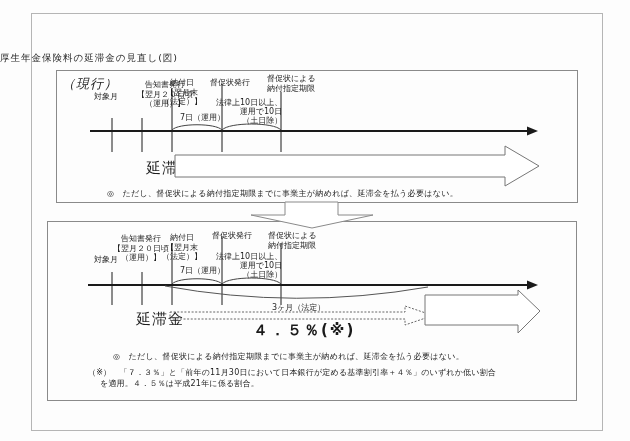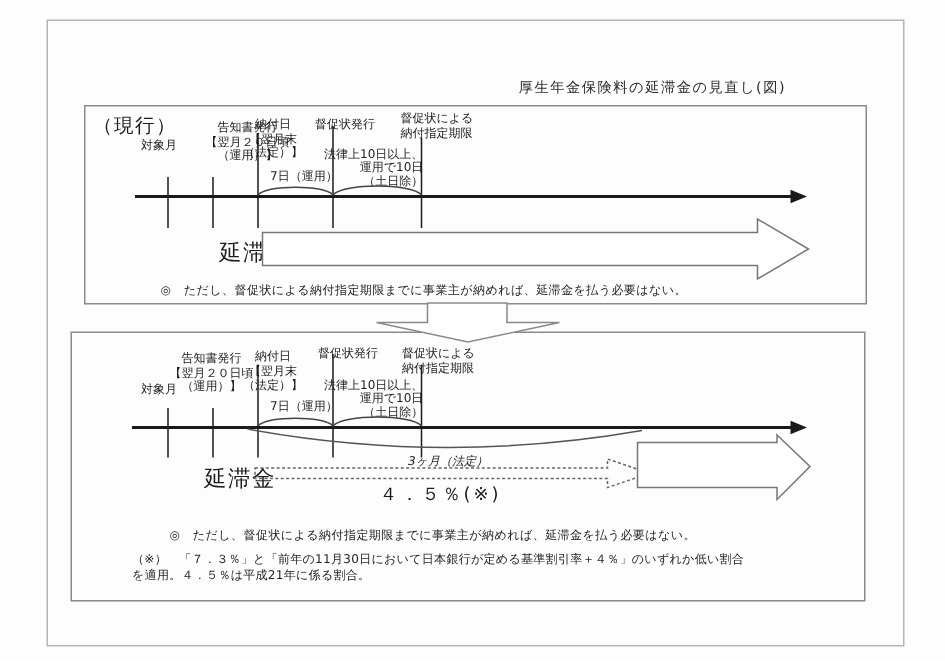--- a/index.html
+++ b/index.html
@@ -10,38 +10,38 @@
   .abs{position:absolute;}
   .page-border{border:1px solid #b5b5b5;}
   .panel{border:1px solid #8a8a8a;background:transparent;}
   .heading{font-size:13px;letter-spacing:1px;color:#1c1c1c;}
   .ml{font-size:8px;line-height:9.5px;white-space:pre-line;color:#1e1e1e;}
   .ml.center{text-align:center;}
   .interval{font-size:8px;line-height:9px;white-space:pre-line;color:#1e1e1e;text-align:right;}
   .latefee{font-size:15px;color:#1e1e1e;letter-spacing:1px;}
   .rate-big{font-size:13px;letter-spacing:5px;color:#1a1a1a;text-align:center;}
   .rate-mid{font-size:12px;letter-spacing:3px;color:#1a1a1a;}
-  .rate-low{font-size:12px;letter-spacing:2px;color:#1a1a1a;}
+  .rate-low{font-size:15px;letter-spacing:2px;color:#1a1a1a;font-weight:bold;}
   .arc-label{font-size:8px;color:#1e1e1e;}
   .note{font-size:8px;color:#1e1e1e;letter-spacing:0.3px;white-space:nowrap;}
   .footnote{font-size:8px;color:#1e1e1e;letter-spacing:0.2px;white-space:nowrap;}
   .title{font-size:9.5px;color:#2a2a2a;letter-spacing:1px;}
   svg{position:absolute;left:0;top:0;}
 </style>
 </head>
 <body>
 
 <div id="stage">
 
   <div class="abs page-border" style="left:31px;top:13px;width:570px;height:416px;"></div>
 
-  <div class="abs title" style="left:0;top:52px;width:524px;text-align:right;">厚生年金保険料の延滞金の見直し(図)</div>
+  <div class="abs title" style="left:0;top:52px;width:524px;text-align:left;">厚生年金保険料の延滞金の見直し(図)</div>
 
   <div class="abs panel" style="left:56px;top:70px;width:520px;height:131px;"></div>
-  <div class="abs heading" style="left:62px;top:75px;">（現行）</div>
+  <div class="abs heading" style="left:62px;top:75px;font-style:italic;">（現行）</div>
 
   <div class="abs ml" style="left:94px;top:92px;">対象月</div>
   <div class="abs ml center" style="left:136px;top:80px;width:58px;">告知書発行
 【翌月２０日頃
 （運用）】</div>
   <div class="abs ml center" style="left:160px;top:78px;width:44px;">納付日
 【翌月末
 （法定）】</div>
   <div class="abs ml" style="left:210px;top:78px;">督促状発行</div>
   <div class="abs ml" style="left:267px;top:74px;">督促状による
@@ -66,28 +66,28 @@
 【翌月末
 （法定）】</div>
   <div class="abs ml" style="left:212px;top:231px;">督促状発行</div>
   <div class="abs ml" style="left:268px;top:231px;">督促状による
 納付指定期限</div>
   <div class="abs interval" style="left:180px;top:266px;">7日（運用）</div>
   <div class="abs interval" style="left:216px;top:252px;">法律上10日以上、
 運用で10日
 　（土日除）</div>
 
-  <div class="abs arc-label" style="left:272px;top:302px;font-style:italic;">3ヶ月（法定）</div>
+  <div class="abs arc-label" style="left:272px;top:302px;">3ヶ月（法定）</div>
   <div class="abs latefee" style="left:136px;top:310px;">延滞金</div>
   <div class="abs rate-low" style="left:253px;top:321px;">４．５％(※)</div>
   <div class="abs rate-mid" style="left:432px;top:306px;">１４．６％</div>
 
   <div class="abs note" style="left:113px;top:351px;">◎　ただし、督促状による納付指定期限までに事業主が納めれば、延滞金を払う必要はない。</div>
   <div class="abs footnote" style="left:88px;top:367px;">（※）　「７．３％」と「前年の11月30日において日本銀行が定める基準割引率＋４％」のいずれか低い割合</div>
-  <div class="abs footnote" style="left:88px;top:378px;">を適用。４．５％は平成21年に係る割合。</div>
+  <div class="abs footnote" style="left:100px;top:378px;">を適用。４．５％は平成21年に係る割合。</div>
 
   <svg width="630" height="441" viewBox="0 0 630 441">
 
     <g>
       <line x1="90" y1="131" x2="528" y2="131" stroke="#1a1a1a" stroke-width="2"></line>
       <polygon points="527,126.5 538,131 527,135.5" fill="#1a1a1a"></polygon>
       <line x1="112" y1="118" x2="112" y2="152" stroke="#1a1a1a" stroke-width="1"></line>
       <line x1="142" y1="118" x2="142" y2="152" stroke="#1a1a1a" stroke-width="1"></line>
       <line x1="172" y1="90" x2="172" y2="152" stroke="#1a1a1a" stroke-width="1"></line>
       <line x1="222" y1="84" x2="222" y2="152" stroke="#1a1a1a" stroke-width="1"></line>

